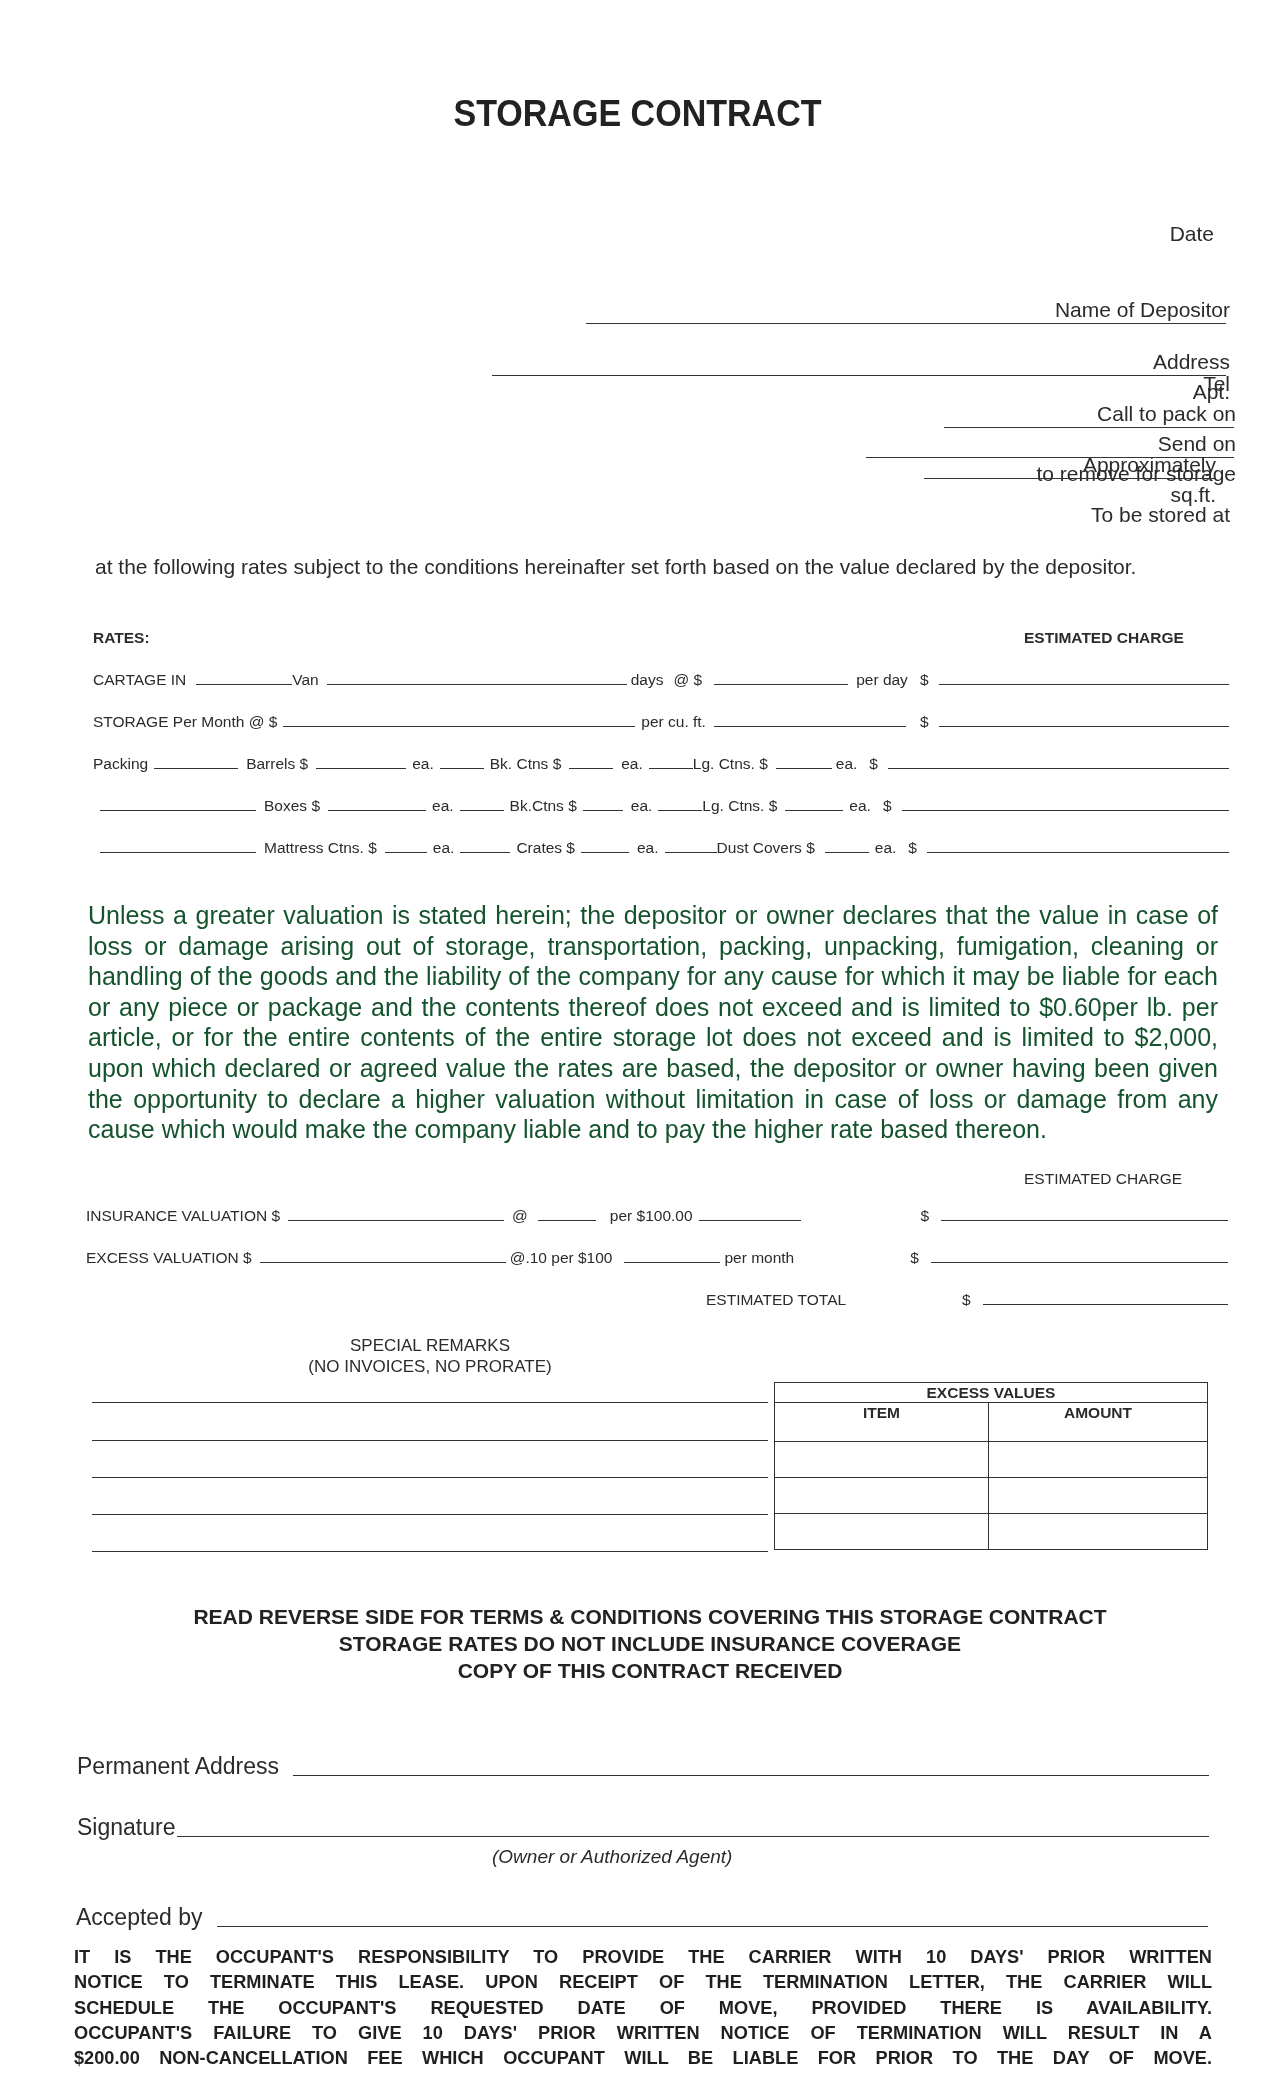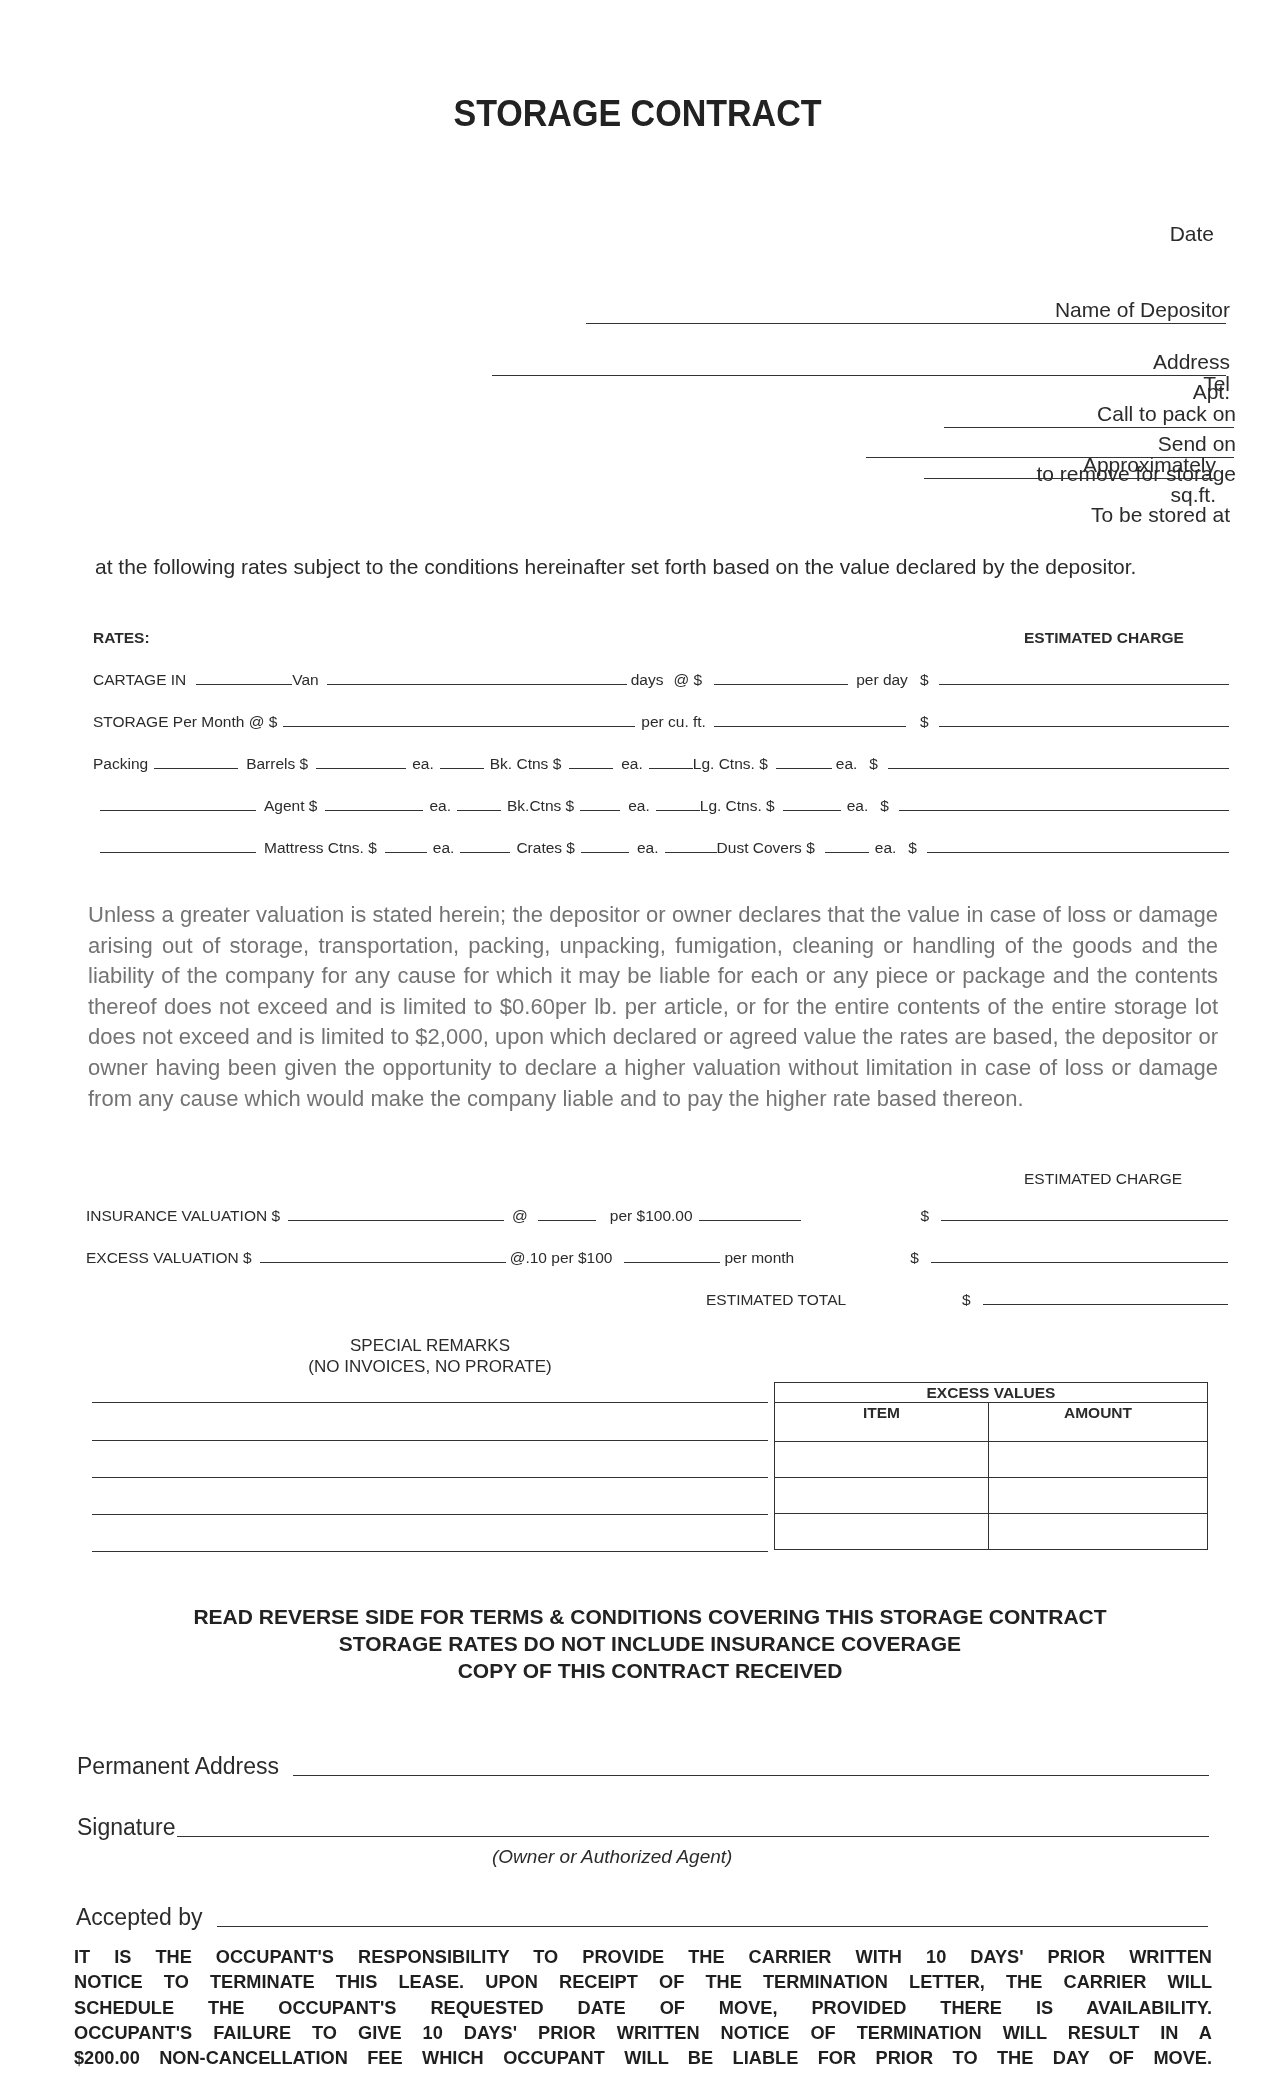--- a/index.html
+++ b/index.html
@@ -19,22 +19,22 @@
     display: inline-block; border-bottom: 1.6px solid #333; height: 1px;
     margin: 0 4px 4px 4px; flex: none;
   }
   .blank.grow { flex: 1 1 auto; }
   .f21 { font-size: 21px; flex-direction: column; }
   .f16 { font-size: 15.5px; }
   .f17 { font-size: 17px; }
   .bold { font-weight: bold; }
   .para {
     position: absolute; left: 88px; top: 900px; width: 1130px;
-    font-size: 22px; line-height: 30.6px; text-align: justify;
-    text-align-last: left; color: #737373;
+    font-size: 25px; line-height: 30.6px; text-align: justify;
+    text-align-last: left; color: #14532d;
   }
   .notice {
     position: absolute; left: 60px; width: 1180px; text-align: center;
     font-weight: bold; font-size: 21px; line-height: 27px; color: #222;
   }
   .terms {
     position: absolute; left: 74px; top: 1945px; width: 1138px;
     font-weight: bold; font-size: 18.2px; line-height: 25.3px;
     text-align: justify; text-align-last: justify; color: #1f1f1f;
   }
@@ -134,21 +134,21 @@
   <span class="blank" style="width:44px;margin-left:6px;margin-right:0;"></span>
   <span class="lbl">Lg. Ctns. $</span>
   <span class="blank" style="width:56px;margin-left:8px;margin-right:4px;"></span>
   <span class="lbl">ea.</span>
   <span class="lbl" style="margin-left:12px;">$</span>
   <span class="blank grow" style="margin-left:10px;"></span>
 </div>
 
 <div class="row f16" style="left:100px; top:797px; width:1133px;">
   <span class="blank" style="width:156px;margin-left:0;margin-right:8px;"></span>
-  <span class="lbl">Agent $</span>
+  <span class="lbl">Boxes $</span>
   <span class="blank" style="width:98px;margin-left:8px;margin-right:6px;"></span>
   <span class="lbl">ea.</span>
   <span class="blank" style="width:44px;margin-left:6px;margin-right:6px;"></span>
   <span class="lbl">Bk.Ctns $</span>
   <span class="blank" style="width:40px;margin-left:6px;margin-right:8px;"></span>
   <span class="lbl">ea.</span>
   <span class="blank" style="width:44px;margin-left:6px;margin-right:0;"></span>
   <span class="lbl">Lg. Ctns. $</span>
   <span class="blank" style="width:58px;margin-left:8px;margin-right:6px;"></span>
   <span class="lbl">ea.</span>

